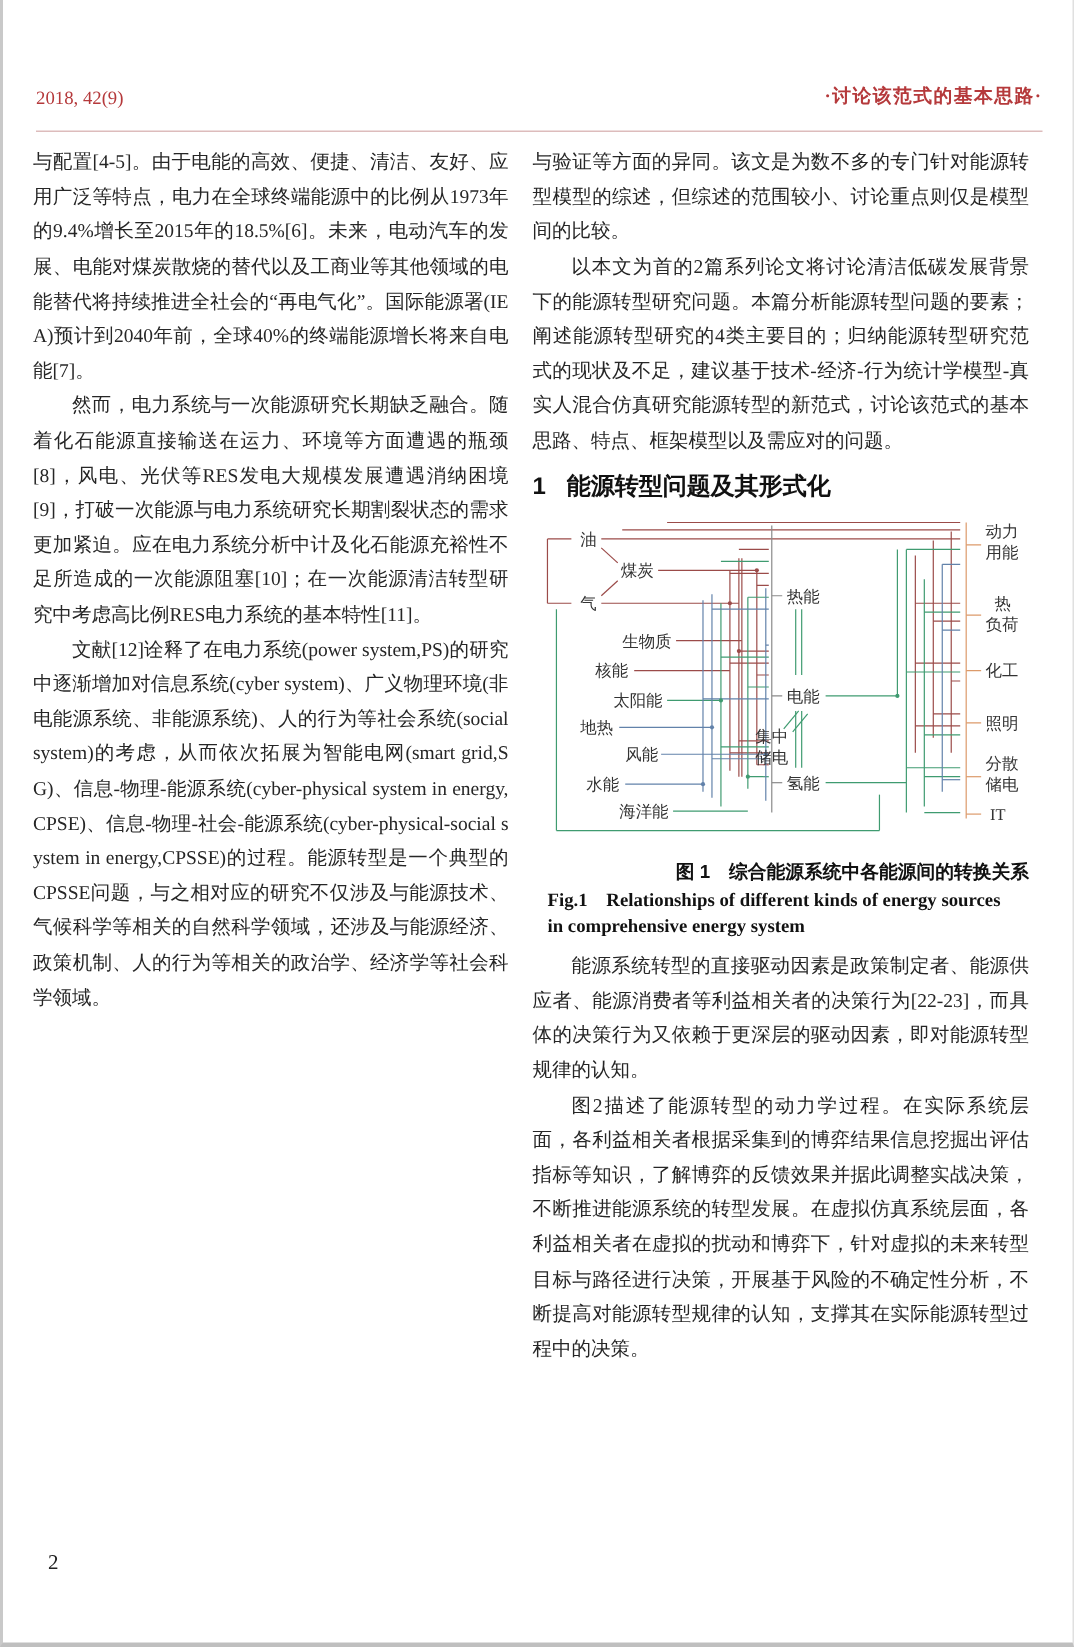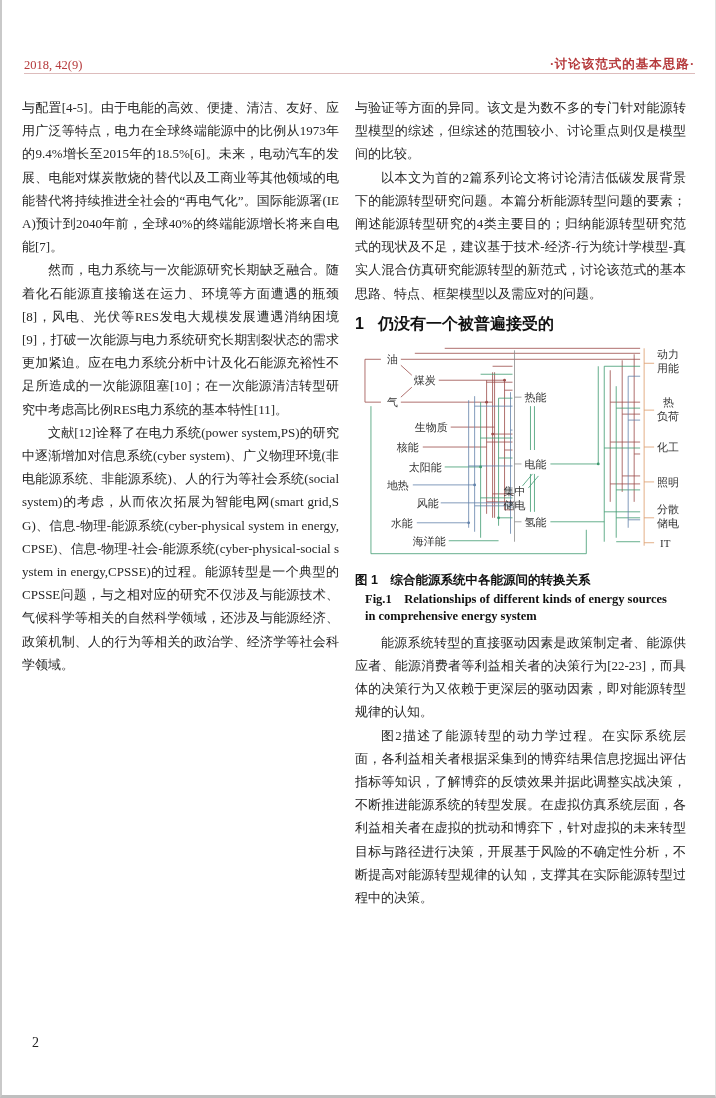--- a/index.html
+++ b/index.html
@@ -5,41 +5,41 @@
   html,body{margin:0;padding:0;background:#e9e9e9;}
   .page{
     position:relative; width:716px; height:1098px; margin:0 auto;
     background:#fff; overflow:hidden; box-sizing:border-box;
     border-left:2px solid #c9c9c9; border-bottom:3px solid #bfbfbf; border-right:1px solid #e0e0e0;
     font-family:"Liberation Serif","DejaVu Serif",serif; color:#262626;
   }
   .pagehead{
     position:absolute; top:56px; left:22px; right:20px;
     display:flex; justify-content:space-between; align-items:flex-end;
-    font-size:12.5px; color:#b5393b; padding-bottom:0; border-bottom:1px solid #ddbcbc;
+    font-size:12.5px; color:#b5393b; padding-bottom:14px; border-bottom:1px solid #ddbcbc;
   }
   .pagehead .jright{font-weight:bold; letter-spacing:1px;}
   .content{
     position:absolute; top:96px; left:20px; right:29px;
     display:flex; gap:16px;
   }
   .col{width:331px;}
   .col p{
     margin:0; font-size:13px; line-height:23.2px; text-align:justify;
     word-break:break-all;
   }
   .col p.ind{text-indent:2em;}
   h2.sec{
     margin:9px 0 7px 0; font-size:16px; font-weight:bold; color:#111;
     font-family:"Liberation Sans","DejaVu Sans",sans-serif;
   }
   h2.sec .secnum{margin-right:14px;}
   figure{margin:7px 0 4px 0; padding:0;}
   .figcap-zh{
-    text-align:left; font-weight:bold; font-size:12.5px; margin-top:4px;
+    text-align:right; font-weight:bold; font-size:12.5px; margin-top:4px;
     font-family:"Liberation Sans","DejaVu Sans",sans-serif; color:#111;
   }
   .figcap-en{
     text-align:left; font-weight:bold; font-size:12.5px; line-height:17px;
     margin:2px 10px 6px 10px; color:#111;
   }
   .pagenum{position:absolute; left:30px; bottom:44px; font-size:14px; color:#222;}
   
   svg text{font-size:11px; fill:#333; font-family:"Liberation Serif","DejaVu Serif",serif;}
   .sr path{stroke:#9b4b49;} .sg path{stroke:#3f9b70;} .sb path{stroke:#6282aa;}
@@ -62,21 +62,21 @@
       <p>与配置[4-5]。由于电能的高效、便捷、清洁、友好、应用广泛等特点，电力在全球终端能源中的比例从1973年的9.4%增长至2015年的18.5%[6]。未来，电动汽车的发展、电能对煤炭散烧的替代以及工商业等其他领域的电能替代将持续推进全社会的“再电气化”。国际能源署(IEA)预计到2040年前，全球40%的终端能源增长将来自电能[7]。</p>
       <p class="ind">然而，电力系统与一次能源研究长期缺乏融合。随着化石能源直接输送在运力、环境等方面遭遇的瓶颈[8]，风电、光伏等RES发电大规模发展遭遇消纳困境[9]，打破一次能源与电力系统研究长期割裂状态的需求更加紧迫。应在电力系统分析中计及化石能源充裕性不足所造成的一次能源阻塞[10]；在一次能源清洁转型研究中考虑高比例RES电力系统的基本特性[11]。</p>
       <p class="ind">文献[12]诠释了在电力系统(power system,PS)的研究中逐渐增加对信息系统(cyber system)、广义物理环境(非电能源系统、非能源系统)、人的行为等社会系统(social system)的考虑，从而依次拓展为智能电网(smart grid,SG)、信息-物理-能源系统(cyber-physical system in energy,CPSE)、信息-物理-社会-能源系统(cyber-physical-social system in energy,CPSSE)的过程。能源转型是一个典型的CPSSE问题，与之相对应的研究不仅涉及与能源技术、气候科学等相关的自然科学领域，还涉及与能源经济、政策机制、人的行为等相关的政治学、经济学等社会科学领域。</p>
     </div>
 
     <div class="col">
       <p>与验证等方面的异同。该文是为数不多的专门针对能源转型模型的综述，但综述的范围较小、讨论重点则仅是模型间的比较。</p>
       <p class="ind">以本文为首的2篇系列论文将讨论清洁低碳发展背景下的能源转型研究问题。本篇分析能源转型问题的要素；阐述能源转型研究的4类主要目的；归纳能源转型研究范式的现状及不足，建议基于技术-经济-行为统计学模型-真实人混合仿真研究能源转型的新范式，讨论该范式的基本思路、特点、框架模型以及需应对的问题。</p>
 
       <h2 class="sec">
-        <span class="secnum">1</span><span>仍没有一个被普遍接受的</span>
+        <span class="secnum">1</span><span>能源转型问题及其形式化</span>
       </h2>
 
 
       <figure>
         <svg width="331" height="222" viewBox="0 0 332 222">
           <defs>
             <marker id="mr" markerWidth="6" markerHeight="6" refX="4" refY="2" orient="auto">
                 <path d="M0,0 L4,2 L0,4 Z" fill="#9b4b49" stroke="none"></path>
               </marker>
             <marker id="mg" markerWidth="6" markerHeight="6" refX="4" refY="2" orient="auto">

